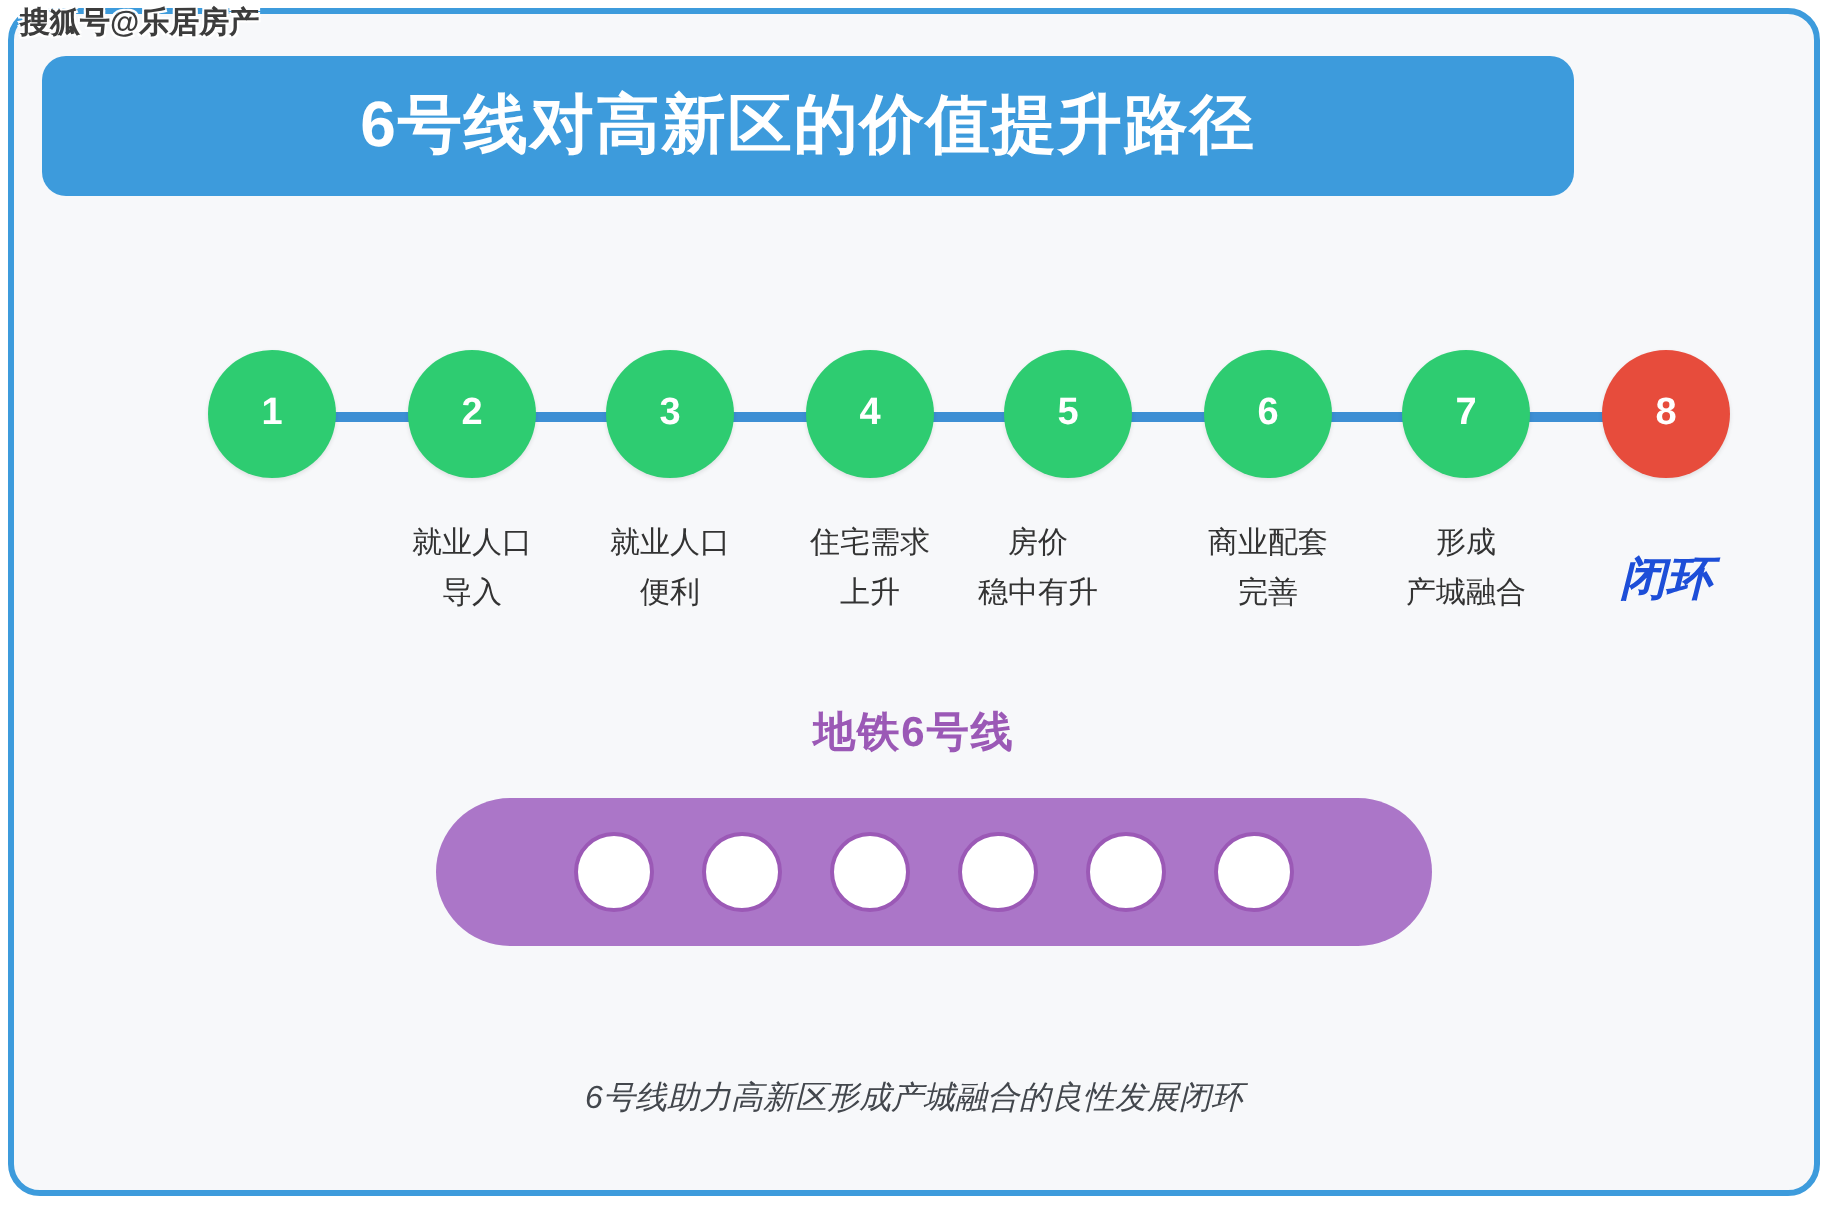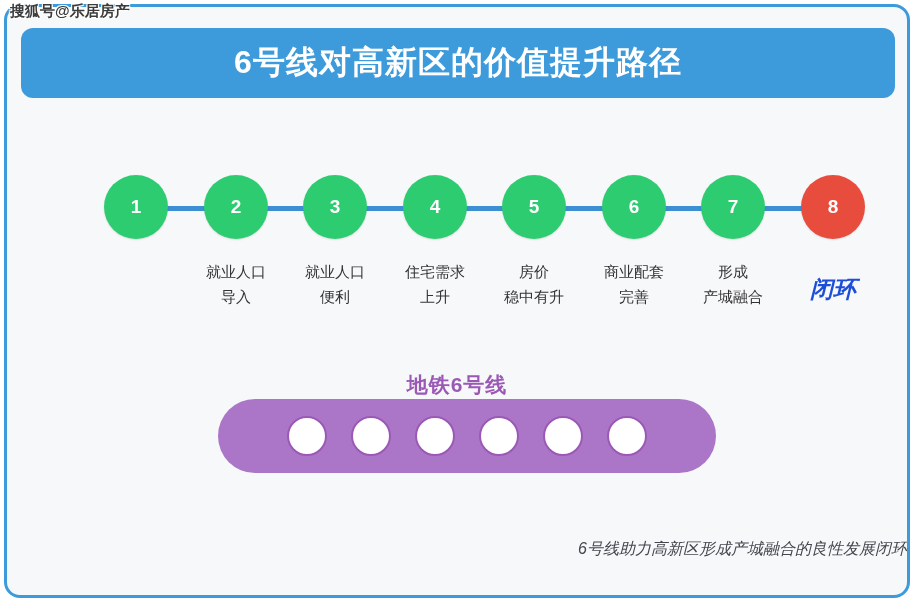--- a/index.html
+++ b/index.html
@@ -45,21 +45,21 @@
        1px  1px 0 #ffffff;
     z-index: 40;
     white-space: nowrap;
   }
 
   
   .banner {
     position: absolute;
     left: 14px;
     top: 21px;
-    width: 874px;
+    width: 766px;
     height: 70px;
     background: #3d9bdc;
     border-radius: 12px;
     display: flex;
     align-items: center;
     justify-content: center;
     z-index: 10;
   }
   .banner-title {
     color: #ffffff;
@@ -125,21 +125,21 @@
     color: #1d4ed8;
     font-weight: bold;
     font-size: 23px;
     font-style: italic;
   }
 
   
   .metro-caption {
     position: absolute;
     left: 0;
-    top: 364px;
+    top: 345px;
     width: 100%;
     text-align: center;
     font-size: 21px;
     font-weight: bold;
     color: #9b59b6;
     letter-spacing: 1px;
   }
   .metro-bar {
     position: absolute;
     left: 211px;
@@ -162,21 +162,21 @@
     border: 2px solid #9b59b6;
     box-sizing: border-box;
   }
 
   
   .footer-note {
     position: absolute;
     left: 0;
     top: 532px;
     width: 100%;
-    text-align: right;
+    text-align: center;
     font-size: 16px;
     font-style: italic;
     color: #43474d;
   }
 </style>
 </head>
 <body>
 
 <div class="page">
 
@@ -219,21 +219,21 @@
       <span class="ln">导入</span>
     </div>
     <div class="step-label" style="left:270px">
       <span class="ln">就业人口</span>
       <span class="ln">便利</span>
     </div>
     <div class="step-label" style="left:370px">
       <span class="ln">住宅需求</span>
       <span class="ln">上升</span>
     </div>
-    <div class="step-label" style="left:469px">
+    <div class="step-label" style="left:454px">
       <span class="ln">房价</span>
       <span class="ln">稳中有升</span>
     </div>
     <div class="step-label" style="left:569px">
       <span class="ln">商业配套</span>
       <span class="ln">完善</span>
     </div>
     <div class="step-label" style="left:668px">
       <span class="ln">形成</span>
       <span class="ln">产城融合</span>

